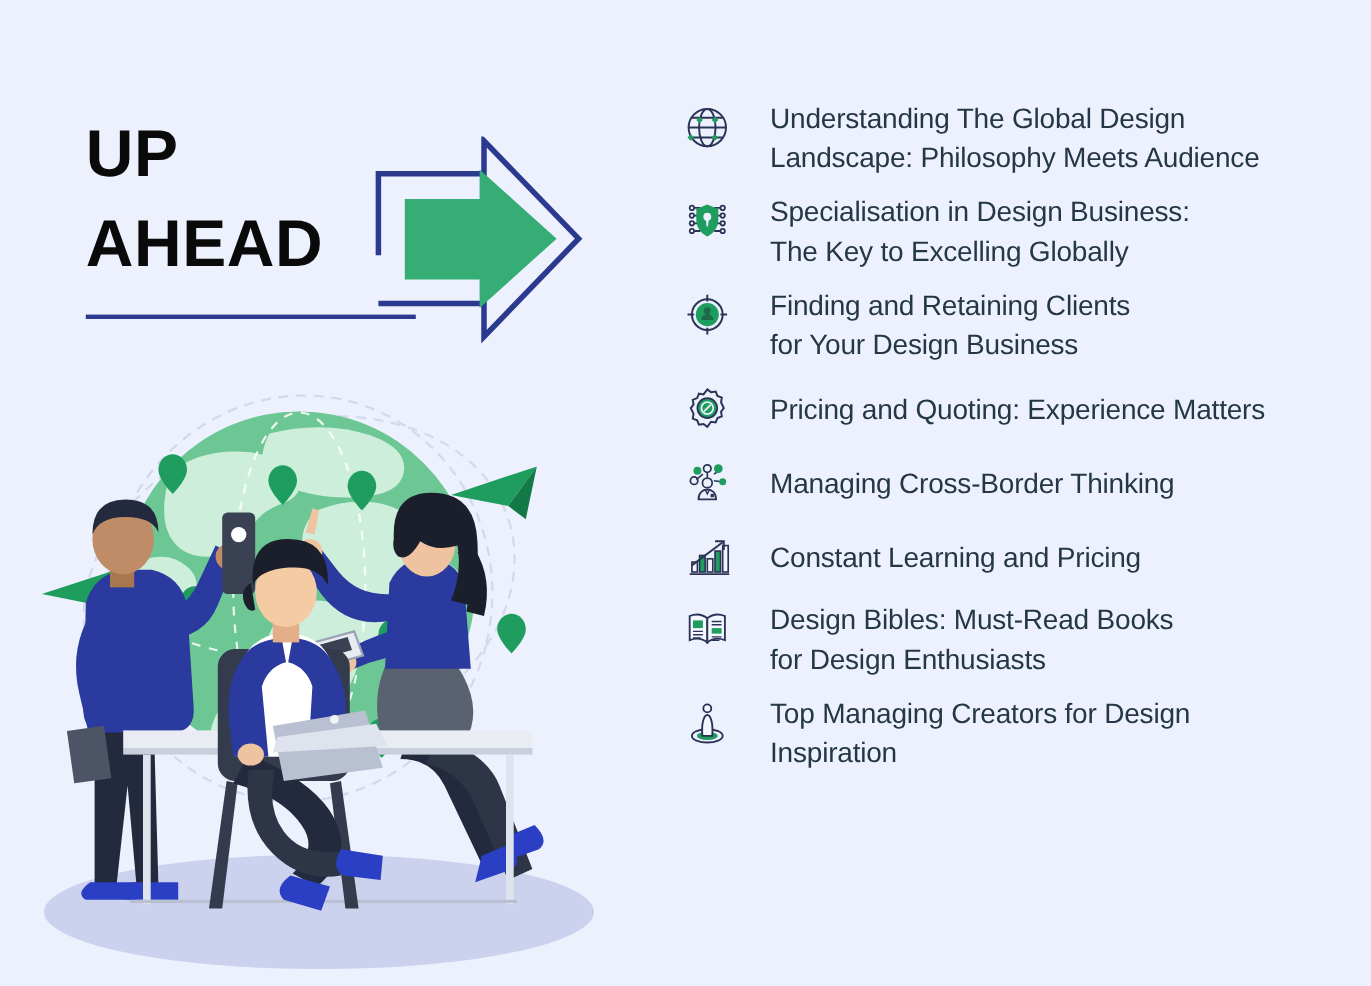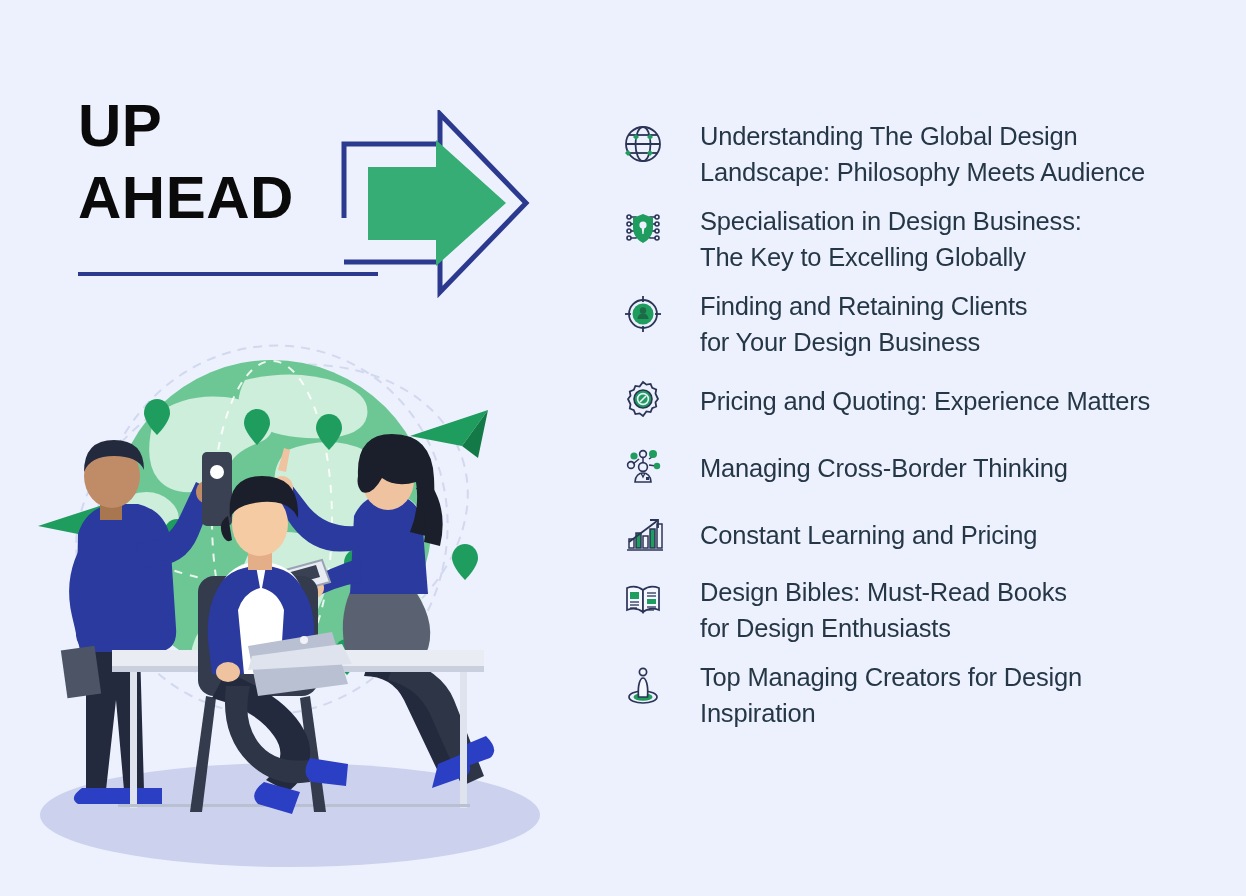--- a/index.html
+++ b/index.html
@@ -18,42 +18,42 @@
   #canvas {
     position: relative;
     width: 1246px;
     height: 896px;
     background: #edf1fd;
   }
 
   
   #left-panel {
     position: absolute;
-    left: 0; top: 0;
+    left: 0; top: 14px;
     width: 600px;
     height: 756px;
   }
 
   #title-block {
     position: absolute;
     left: 78px;
     top: 90px;
     width: 470px;
   }
   .title-line {
     font-family: "Liberation Sans", sans-serif;
     font-weight: bold;
     font-size: 60px;
     line-height: 72px;
     letter-spacing: 0.5px;
     color: #0a0a0a;
     margin: 0;
     white-space: nowrap;
   }
-  #title-line-2 { margin-top: 0; }
+  #title-line-2 { margin-top: 10px; }
 
   #title-underline {
     position: absolute;
     left: 78px;
     top: 272px;
     width: 300px;
     height: 4px;
     background: #2b3a8f;
   }
 
@@ -73,21 +73,21 @@
     height: 560px;
   }
 
   
   #list-panel {
     position: absolute;
     left: 600px;
     top: 0;
     width: 646px;
     height: 896px;
-    padding-top: 116px;
+    padding-top: 88px;
     box-sizing: border-box;
   }
 
   .list-item {
     display: flex;
     align-items: flex-start;
     min-height: 62px;
     padding-left: 12px;
     margin-bottom: 11px;
   }

